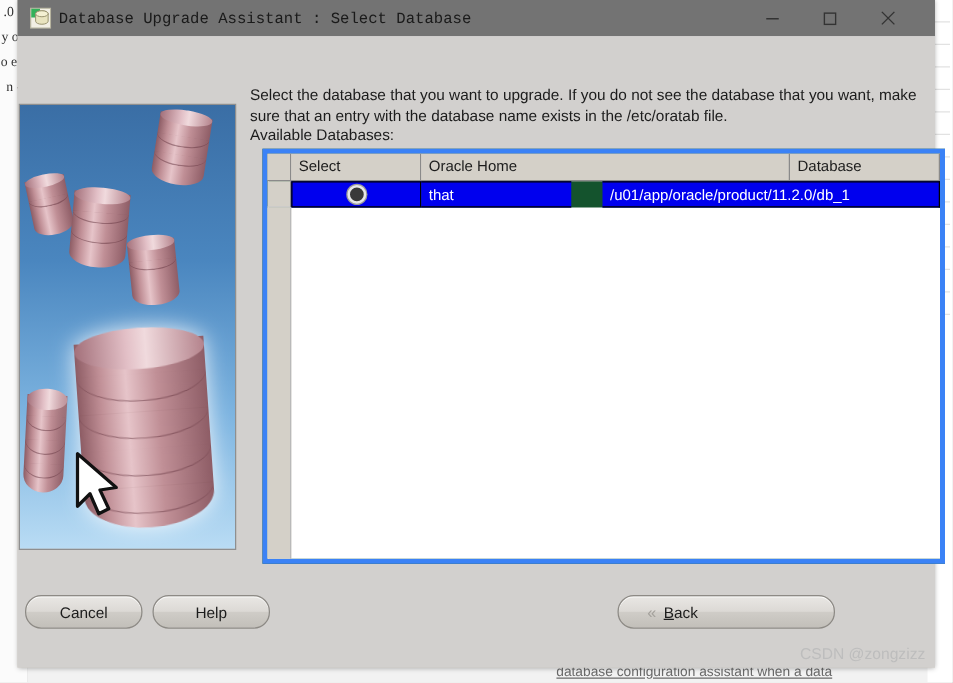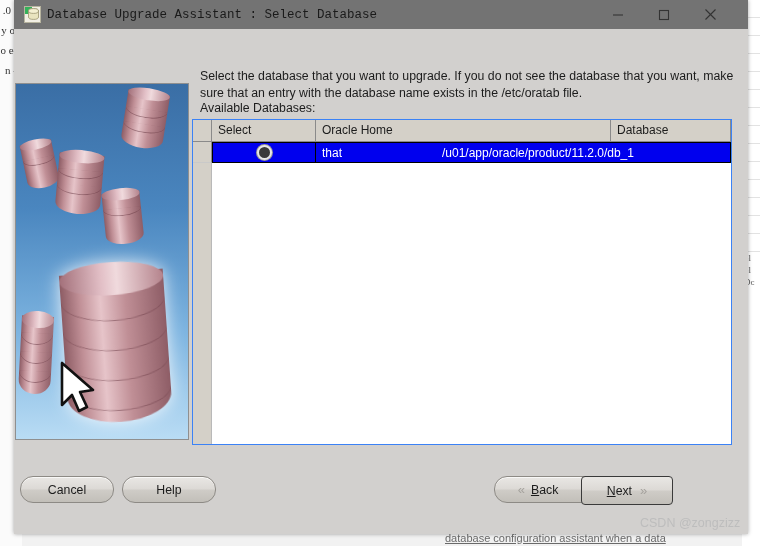--- a/index.html
+++ b/index.html
@@ -98,22 +98,22 @@
     border-radius:50%;
   }
   .cyl .ring{position:absolute;left:0;width:100%;height:14%;
     border-bottom:1px solid rgba(90,45,55,.45);border-radius:0 0 50% 50%/0 0 100% 100%;}
   #bigcyl{left:48px;top:188px;width:104px;height:150px;transform:rotate(-4deg);
     filter:drop-shadow(0 0 9px rgba(255,255,255,.85));}
   #cursor{position:absolute;left:40px;top:275px;width:44px;height:58px;}
 
   
   #table-wrap{
-    position:absolute;left:178px;top:90px;width:538px;height:324px;
-    background:#14532d;border:1px solid #3b82f6;
+    position:absolute;left:196px;top:90px;width:538px;height:324px;
+    background:#14532d;border:4px solid #3b82f6;
     box-shadow:inset 1px 1px 0 #fff;
   }
   #thead{display:flex;height:21px;background:#d4d0c8;border-bottom:1px solid #8a8a8a;}
   .rowhdr{width:18px;flex:0 0 18px;border-right:1px solid #8a8a8a;background:#d4d0c8;}
   .th{
     font-size:12px;color:#1c1c1c;line-height:21px;padding-left:6px;
     border-right:1px solid #8a8a8a;background:#d4d0c8;
     box-sizing:border-box;white-space:nowrap;overflow:hidden;
   }
   .th.c-select{width:104px;flex:0 0 104px;}
@@ -121,21 +121,21 @@
   .th.c-home{flex:1 1 auto;}
   #trow{display:flex;height:21px;}
   #trow .rowhdr{border-bottom:1px solid #c9c9c9;}
   .td{
     font-size:12px;line-height:21px;box-sizing:border-box;
     background:#0000ee;color:#ffffff;white-space:nowrap;overflow:hidden;
   }
   .td.c-select{width:104px;flex:0 0 104px;display:flex;align-items:center;justify-content:center;
     border:1.5px solid #000;}
   .td.c-db{width:120px;flex:0 0 120px;padding-left:6px;border-top:1.5px solid #000;border-bottom:1.5px solid #000;}
-  .td.c-home{flex:1 1 auto;padding-left:6px;border-top:1.5px solid #000;border-bottom:1.5px solid #000;border-right:1.5px solid #000;}
+  .td.c-home{flex:1 1 auto;padding-left:6px;border-top:1.5px solid #000;border-bottom:1.5px solid #000;border-right:1.5px solid #000;margin-left:25px;}
   .radio{
     width:11px;height:11px;border-radius:50%;
     background:#3a3a3a;border:2px solid #e7e7e7;box-shadow:0 0 0 1px #9a9a9a;
   }
   #tbody-filler{height:281px;background:#fff;display:flex;}
   #tbody-filler .rowhdr{border-right:1px solid #b9b9b9;background:#d4d0c8;}
 
   
   .btn{
     position:absolute;height:25px;
@@ -303,22 +303,18 @@
     </div>
     <div class="btn" id="btn-cancel">
       <span>Cancel</span>
     </div>
 
     <div id="nav-group">
       <div id="btn-back">
         <span class="chev">«</span>
         <span><span class="mnem">B</span><span>ack</span></span>
       </div>
-      <div id="btn-next">
-        <span><span class="mnem">N</span><span>ext</span></span>
-        <span class="chev">»</span>
-      </div>
     </div>
 
   </div>
 </div>
 
 <div id="watermark">CSDN @zongzizz</div>
 
 </body></html>

